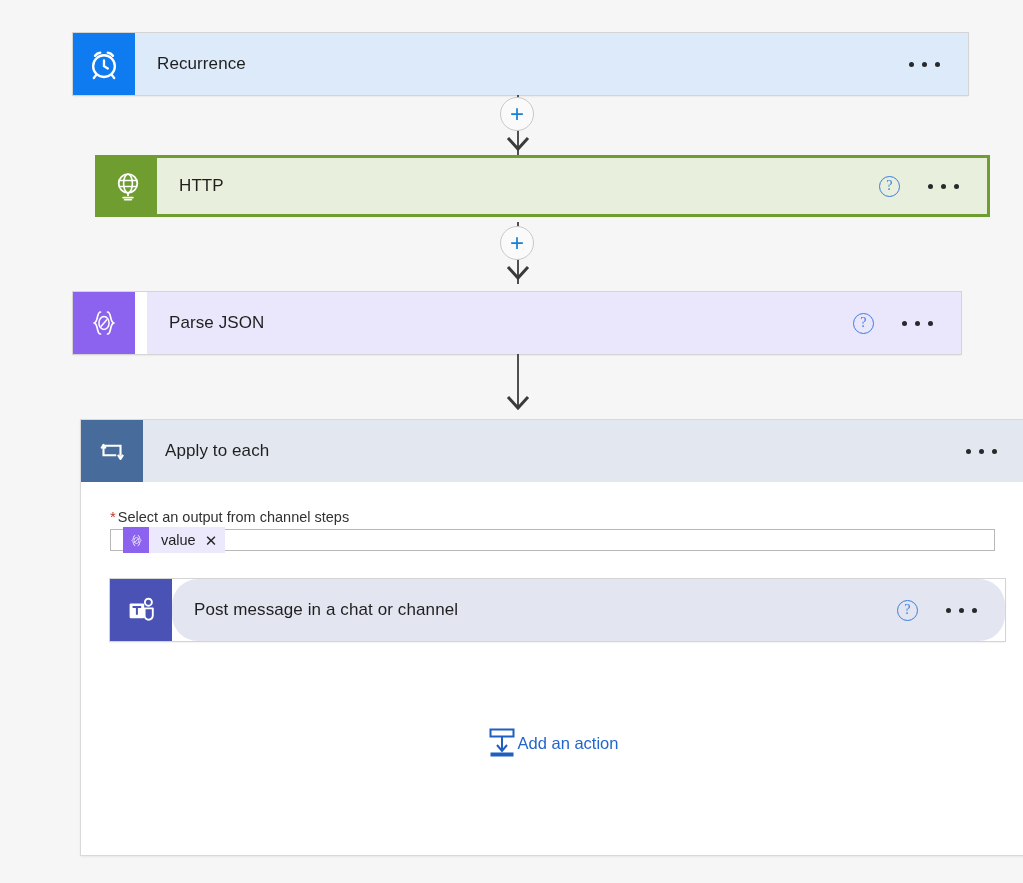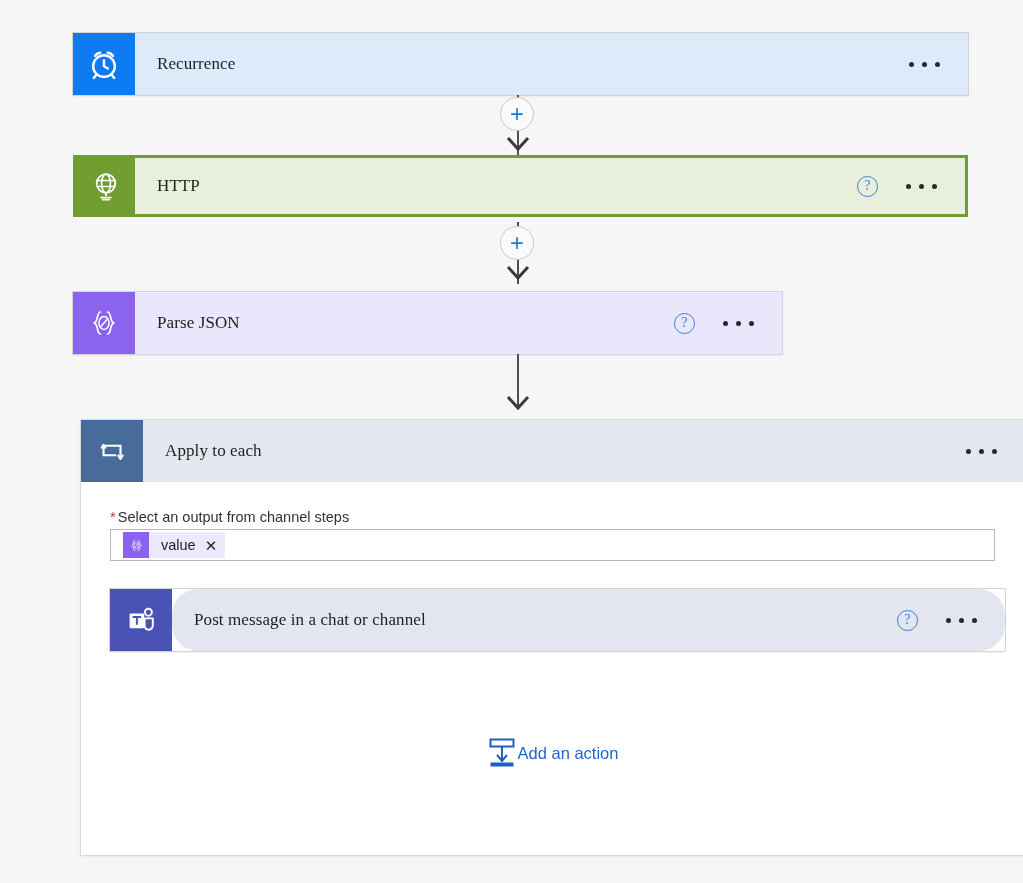--- a/index.html
+++ b/index.html
@@ -17,35 +17,36 @@
     position: absolute;
     display: flex;
     align-items: stretch;
     height: 62px;
     background: #fff;
     box-shadow: 0 0 0 1px #d4d4d4, 0 1px 2px rgba(0,0,0,.12);
   }
   .card.selected {
     box-shadow: none;
     border: 3px solid #6f9d2f;
+    margin-left: 22px;
   }
   .card-icon {
     width: 62px; min-width: 62px;
     display: flex; align-items: center; justify-content: center;
   }
   .card.selected .card-icon { width: 59px; min-width: 59px; }
   .card-body {
     flex: 1;
     display: flex; align-items: center;
     padding-left: 22px;
     font-size: 17px;
     color: #1f1f1f;
     letter-spacing: .1px;
   }
-  .card-title { white-space: nowrap; font-family: Liberation Serif, serif; }
+  .card-title { white-space: nowrap; }
   .card-right {
     display: flex; align-items: center; gap: 26px;
     padding-right: 26px;
   }
 
   
   .sq { width: 62px; height: 62px; display:flex; align-items:center; justify-content:center; }
   .sq.blue   { background: #0f7bf0; }
   .sq.green  { background: #6f9d2f; }
   .sq.purple { background: #8c63ef; }
@@ -100,21 +101,21 @@
   .field-label {
     font-size: 14.5px;
     color: #323130;
     padding: 0 0 4px 0;
   }
   .req { color: #c0392b; margin-right: 2px; font-size: 15px; }
 
   .token-input {
     background: #fff;
     border: 1px solid #b8b8b8;
-    height: 32px;
+    height: 22px;
     display: flex; align-items: center;
     padding-left: 12px;
   }
   .token {
     display: inline-flex; align-items: center;
     height: 26px;
     background: #ede9fd;
     padding-right: 8px;
   }
   .token .tok-ico {
@@ -205,21 +206,21 @@
   <div class="conn" style="left:498px; top:222px; height:62px;">
     <div class="line" style="height:62px;"></div>
     <div class="plus-circle" style="top:4px;">
       <span>+</span>
     </div>
     <svg class="head" style="top:42px;" viewBox="0 0 24 16">
       <path d="M2 3 L12 14 L22 3" fill="none" stroke="#3a3a3a" stroke-width="3"></path>
     </svg>
   </div>
 
-  <div class="card" style="left:73px; top:292px; width:709px;">
+  <div class="card" style="left:73px; top:292px; width:888px;gap:12px;">
     <div class="card-icon">
       <div class="sq purple">
         <svg width="36" height="36" viewBox="0 0 36 36">
           <path d="M14.5 7 C10.5 7 12.5 16 8.5 18 C12.5 20 10.5 29 14.5 29" fill="none" stroke="#fff" stroke-width="1.7" stroke-linecap="round"></path>
           <path d="M21.5 7 C25.5 7 23.5 16 27.5 18 C23.5 20 25.5 29 21.5 29" fill="none" stroke="#fff" stroke-width="1.7" stroke-linecap="round"></path>
           <ellipse cx="18" cy="18" rx="5.1" ry="6.4" fill="none" stroke="#fff" stroke-width="1.5"></ellipse>
           <path d="M15.4 21.1 L20.6 14.9" stroke="#fff" stroke-width="1.5" stroke-linecap="round"></path>
         </svg>
       </div>
     </div>

